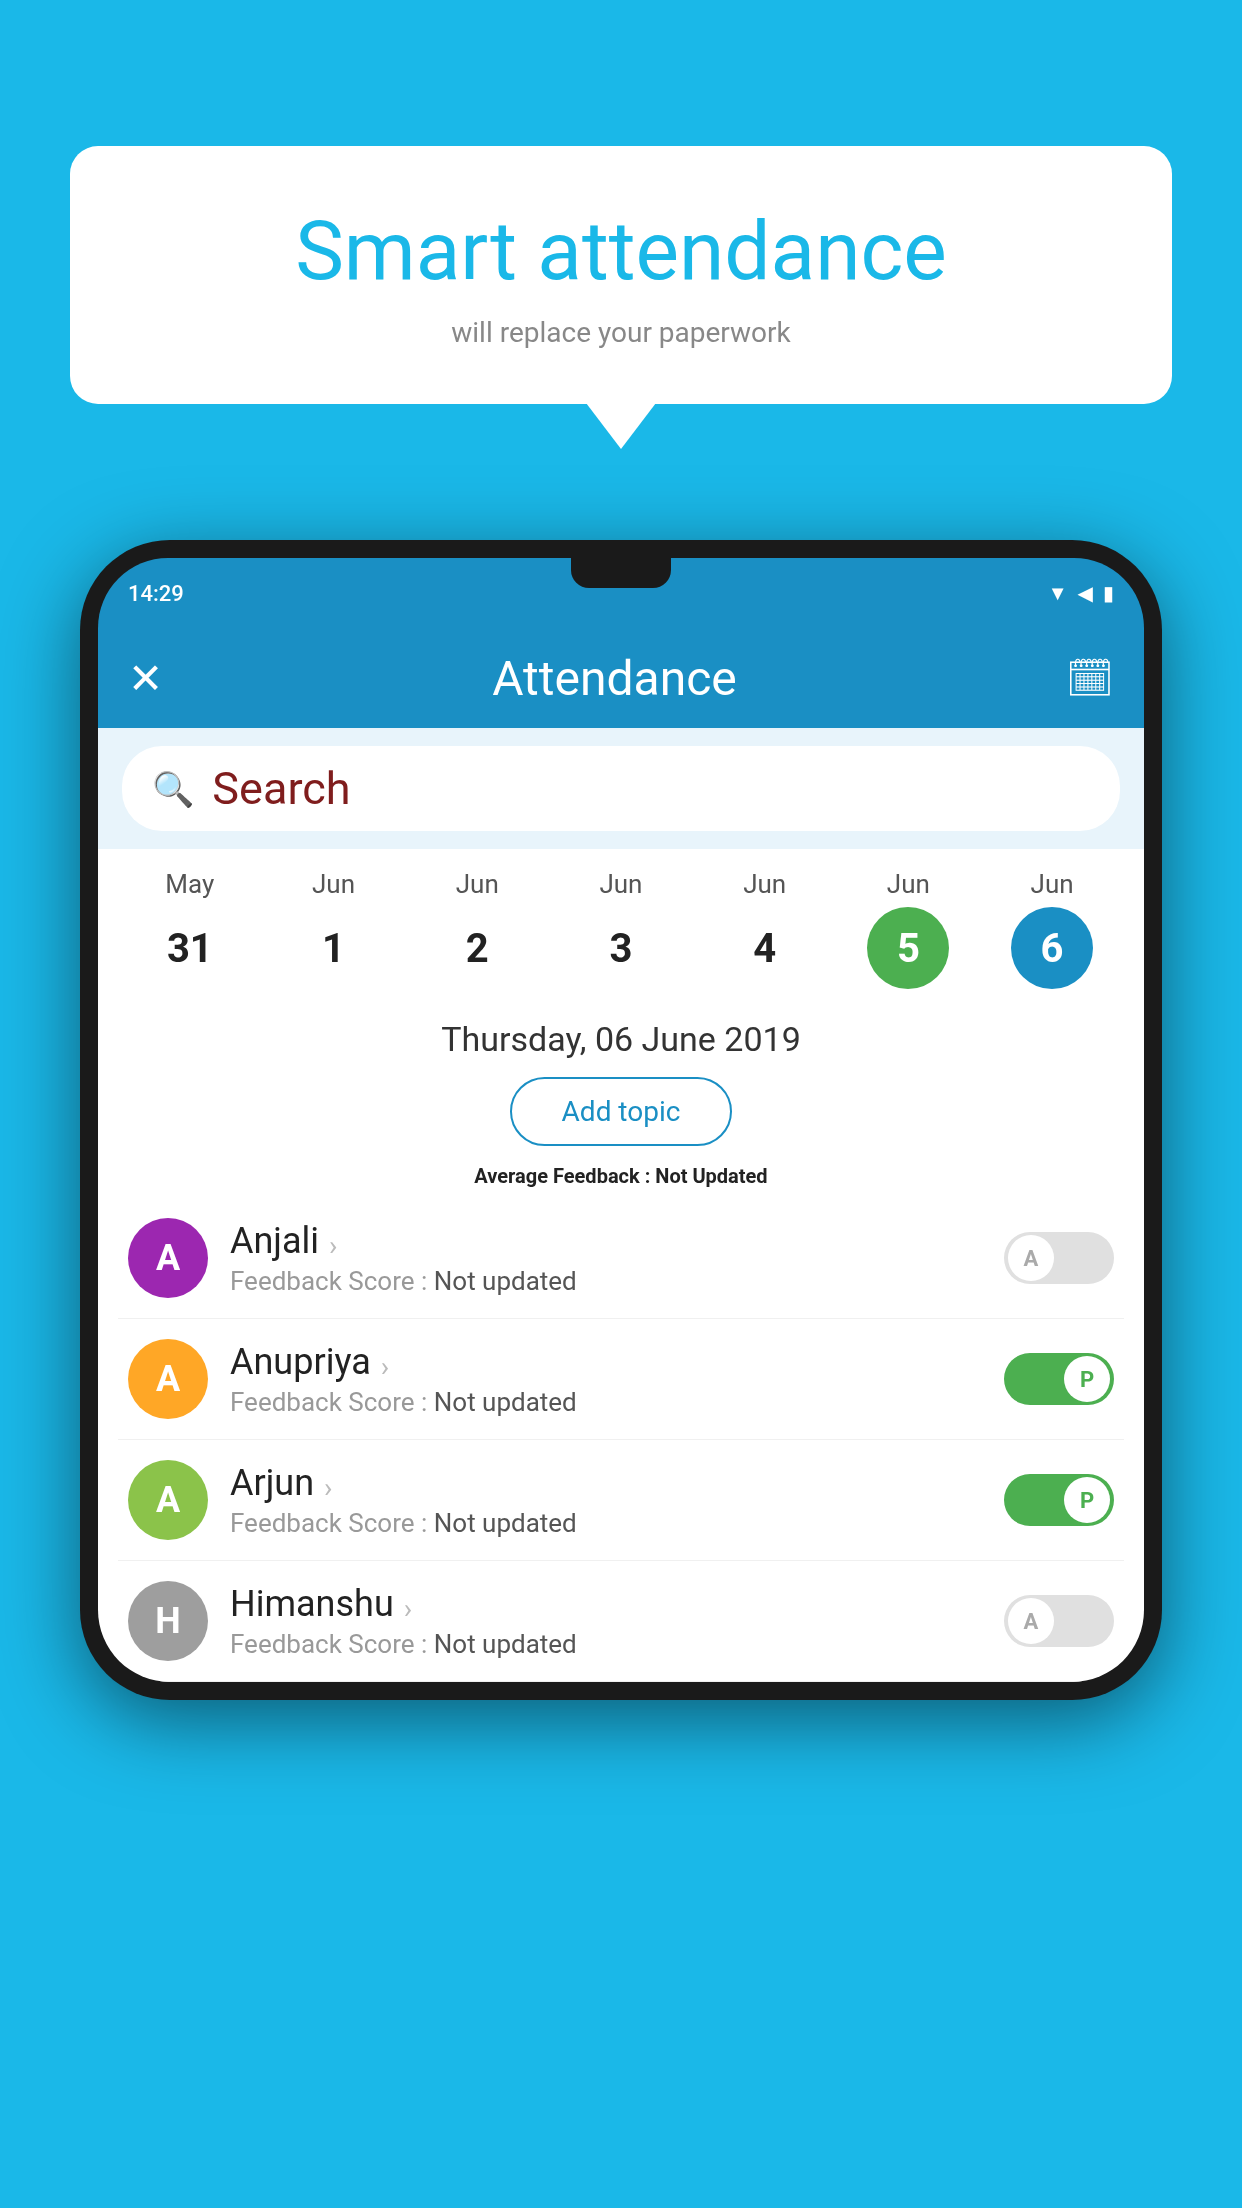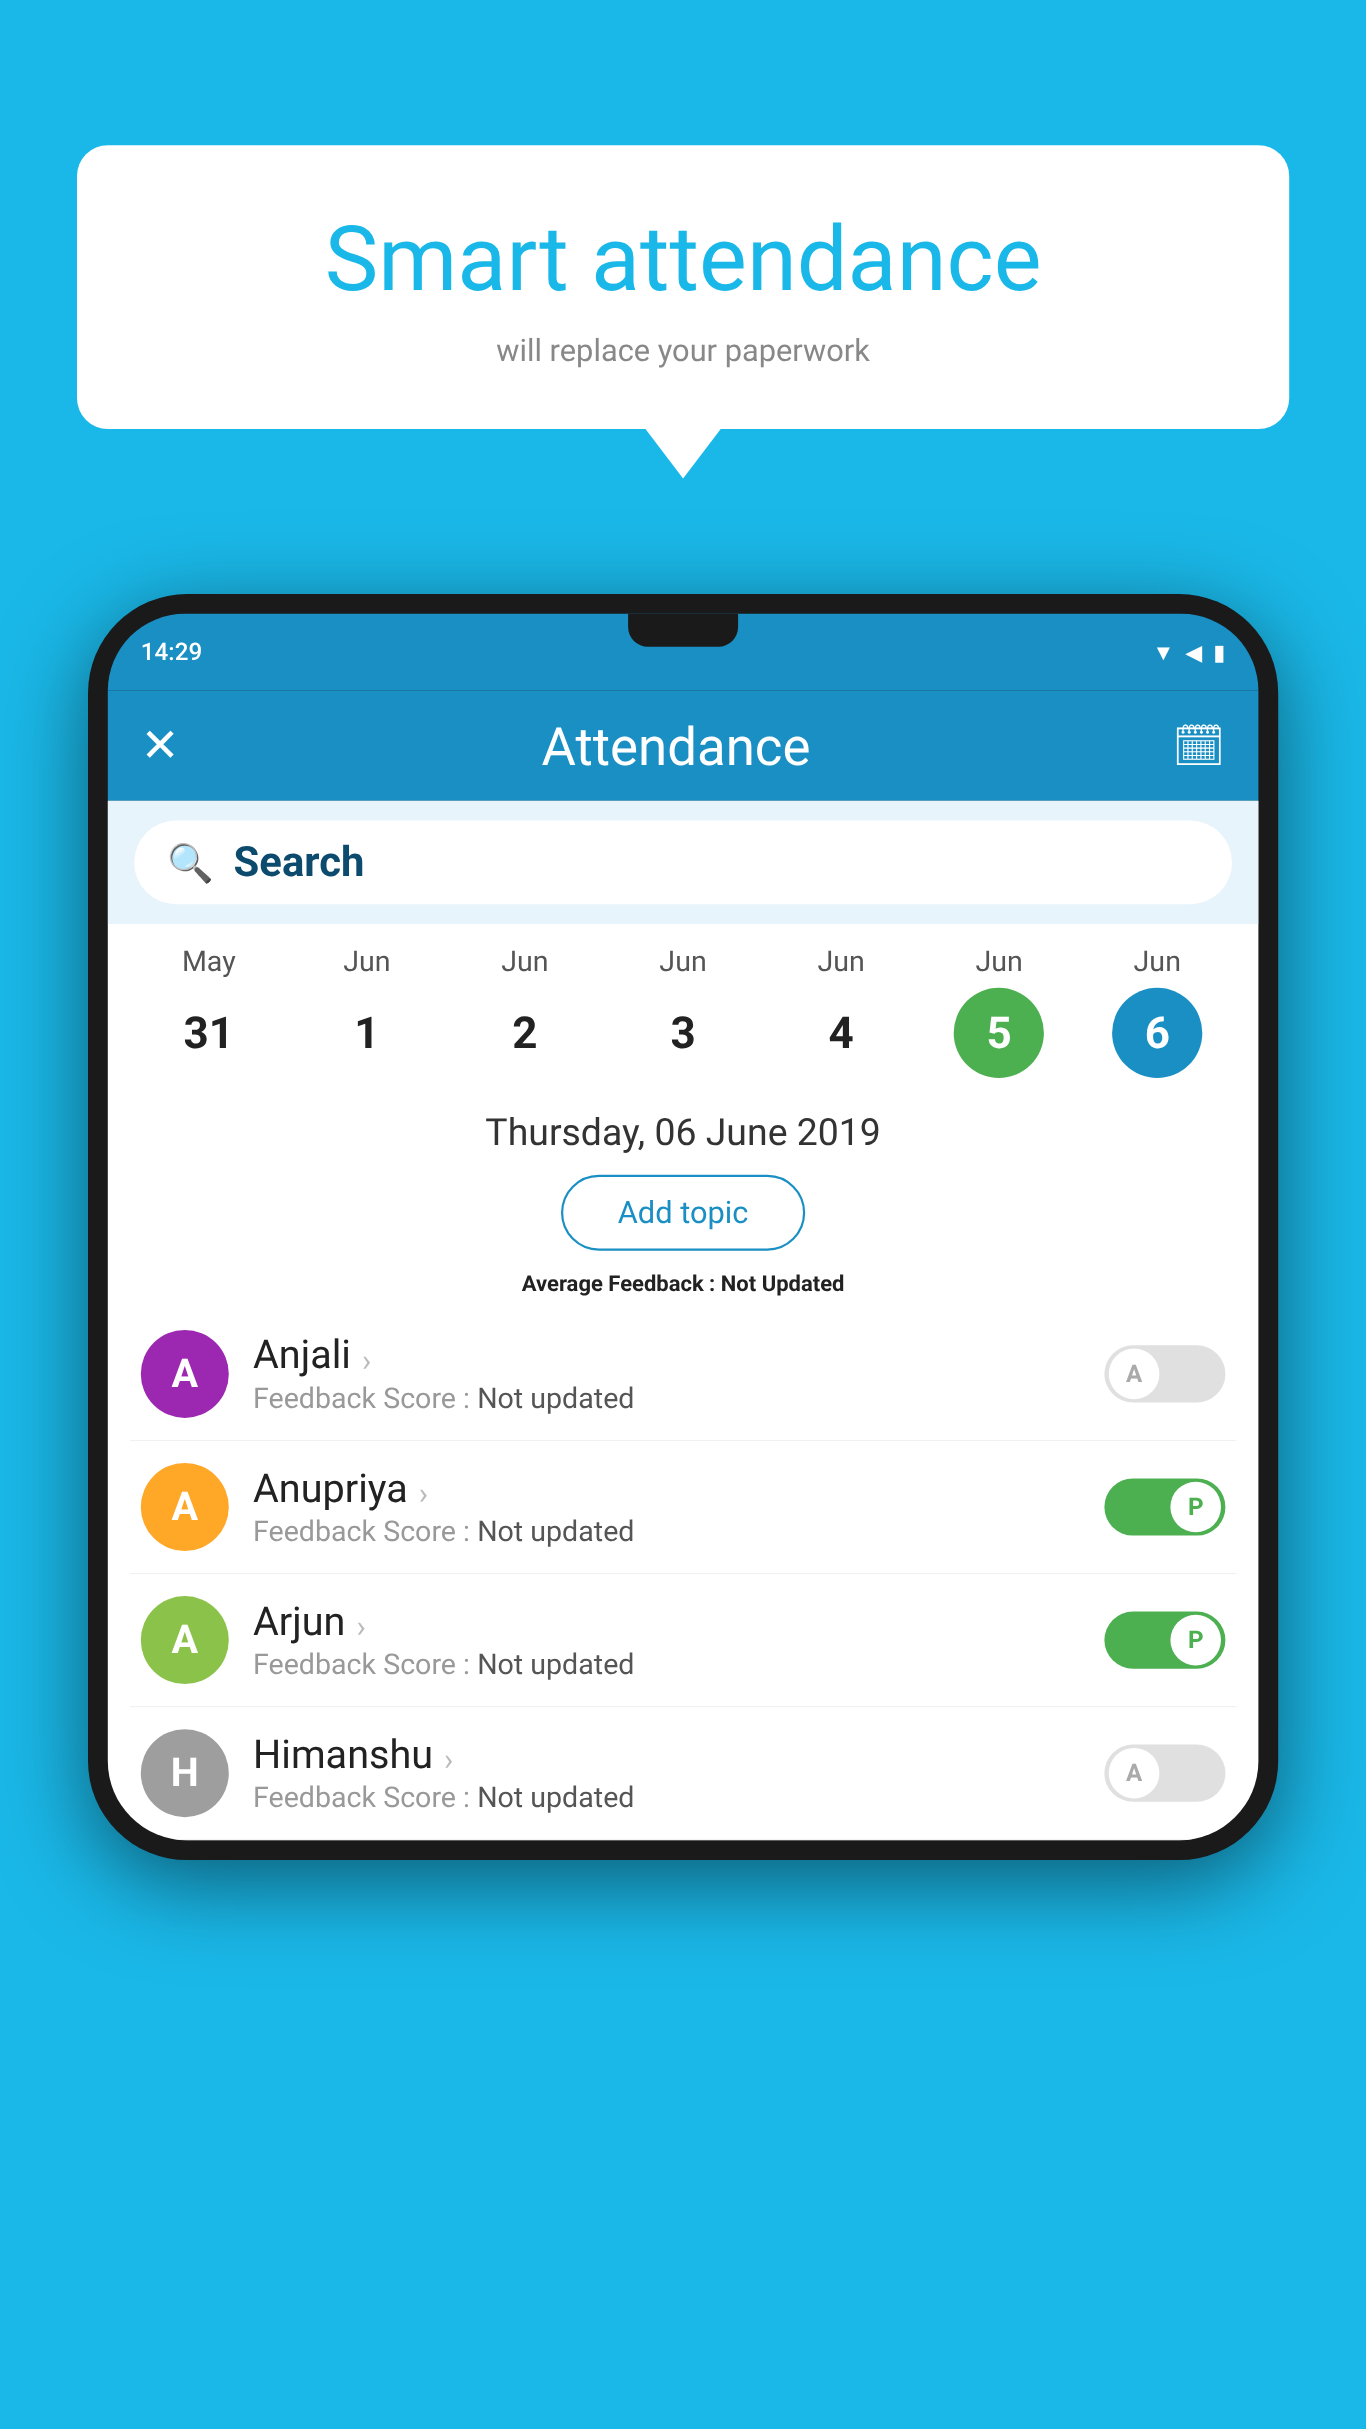--- a/index.html
+++ b/index.html
@@ -8,21 +8,21 @@
       height: 2208px;
       background-color: #1ab8e8;
       font-family: 'Roboto', Arial, sans-serif;
       overflow: hidden;
       position: relative;
     }
 
     
     .speech-bubble-container {
       position: absolute;
-      top: 132px;
+      top: 146px;
       left: 70px;
       right: 70px;
     }
     .speech-bubble {
       background: white;
       border-radius: 28px;
       padding: 60px 70px 55px;
       text-align: center;
       position: relative;
     }
@@ -150,23 +150,22 @@
       display: flex;
       align-items: center;
       padding: 16px 30px;
       gap: 18px;
     }
     .search-icon {
       color: #888;
       font-size: 34px;
     }
     .search-text {
-      color: #0c4a6e;
-      font-size: 38px;
-      font-weight: bold;
+      color: #7f1d1d;
+      font-size: 45px;
     }
 
     
     .calendar-strip {
       padding: 20px 20px 10px;
       display: flex;
       justify-content: space-around;
       align-items: flex-end;
     }
     .calendar-day {

